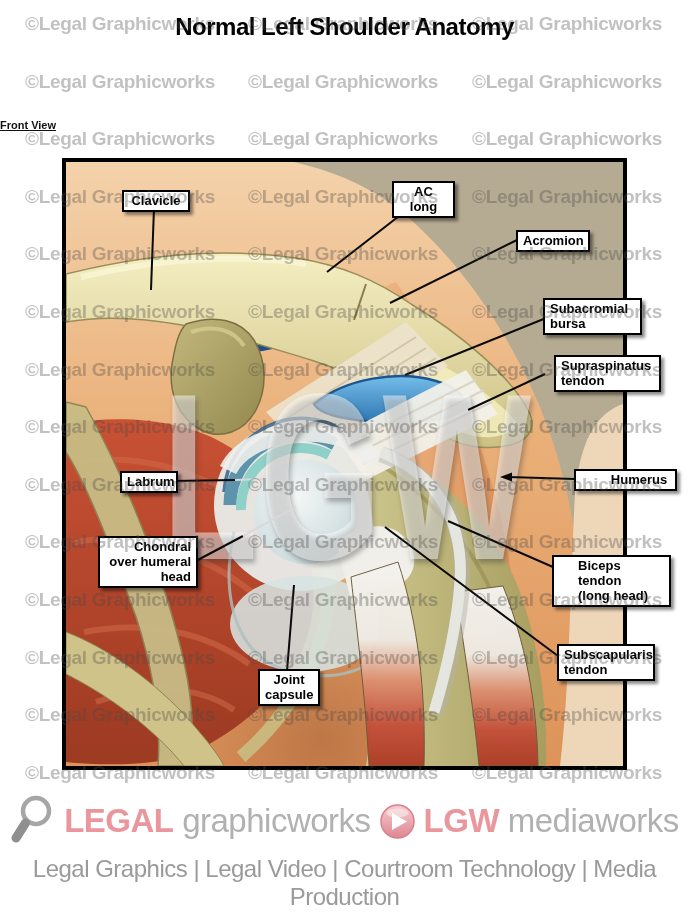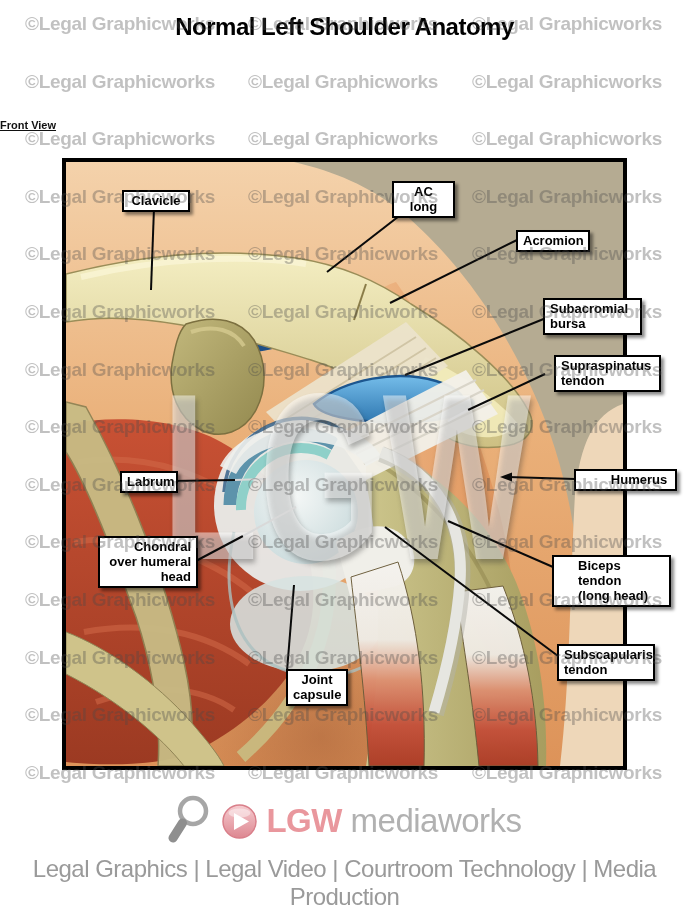--- a/index.html
+++ b/index.html
@@ -208,28 +208,32 @@
 tendon</div>
   <div class="anno ac" style="left:120px;top:471px;width:44px;">Labrum</div>
   <div class="anno ar" style="left:98px;top:536px;width:86px;">Chondral
 over humeral
 head</div>
   <div class="anno ac" style="left:574px;top:469px;width:62px;padding-left:32px;">Humerus</div>
   <div class="anno al" style="left:552px;top:555px;width:86px;padding-left:24px;">Biceps tendon
 (long head)</div>
   <div class="anno al" style="left:557px;top:644px;width:84px;">Subscapularis
 tendon</div>
-  <div class="anno ac" style="left:258px;top:669px;width:48px;margin-left:28px;">Joint
+  <div class="anno ac" style="left:258px;top:669px;width:48px;">Joint
 capsule</div>
 
   <div class="logo-row">
     <svg width="46" height="52" viewBox="0 0 46 52">
       <circle cx="26" cy="16" r="13" fill="none" stroke="#a6a6a6" stroke-width="4.5"></circle>
       <line x1="15.5" y1="28" x2="6" y2="43" stroke="#8f8f8f" stroke-width="9" stroke-linecap="round"></line>
     </svg>
+    <span class="logo-word">
+      <span class="bold-pink">LEGAL</span>
+      <span class="rest-gray">graphicworks</span>
+    </span>
     <svg width="37" height="37" viewBox="0 0 37 37">
       <defs>
         <linearGradient id="gPlay" x1="0" y1="0" x2="0" y2="1">
           <stop offset="0" stop-color="#f6ccd0"></stop>
             <stop offset="1" stop-color="#dd8791"></stop>
         </linearGradient>
       </defs>
       <circle cx="18.5" cy="18.5" r="16.5" fill="url(#gPlay)" stroke="#d97f8a" stroke-width="1.5"></circle>
       <path d="M13,10 L13,27 L28,18.5 Z" fill="#ffffff"></path>
       <ellipse cx="18.5" cy="10" rx="11" ry="4.5" fill="#ffffff" opacity="0.45"></ellipse>

